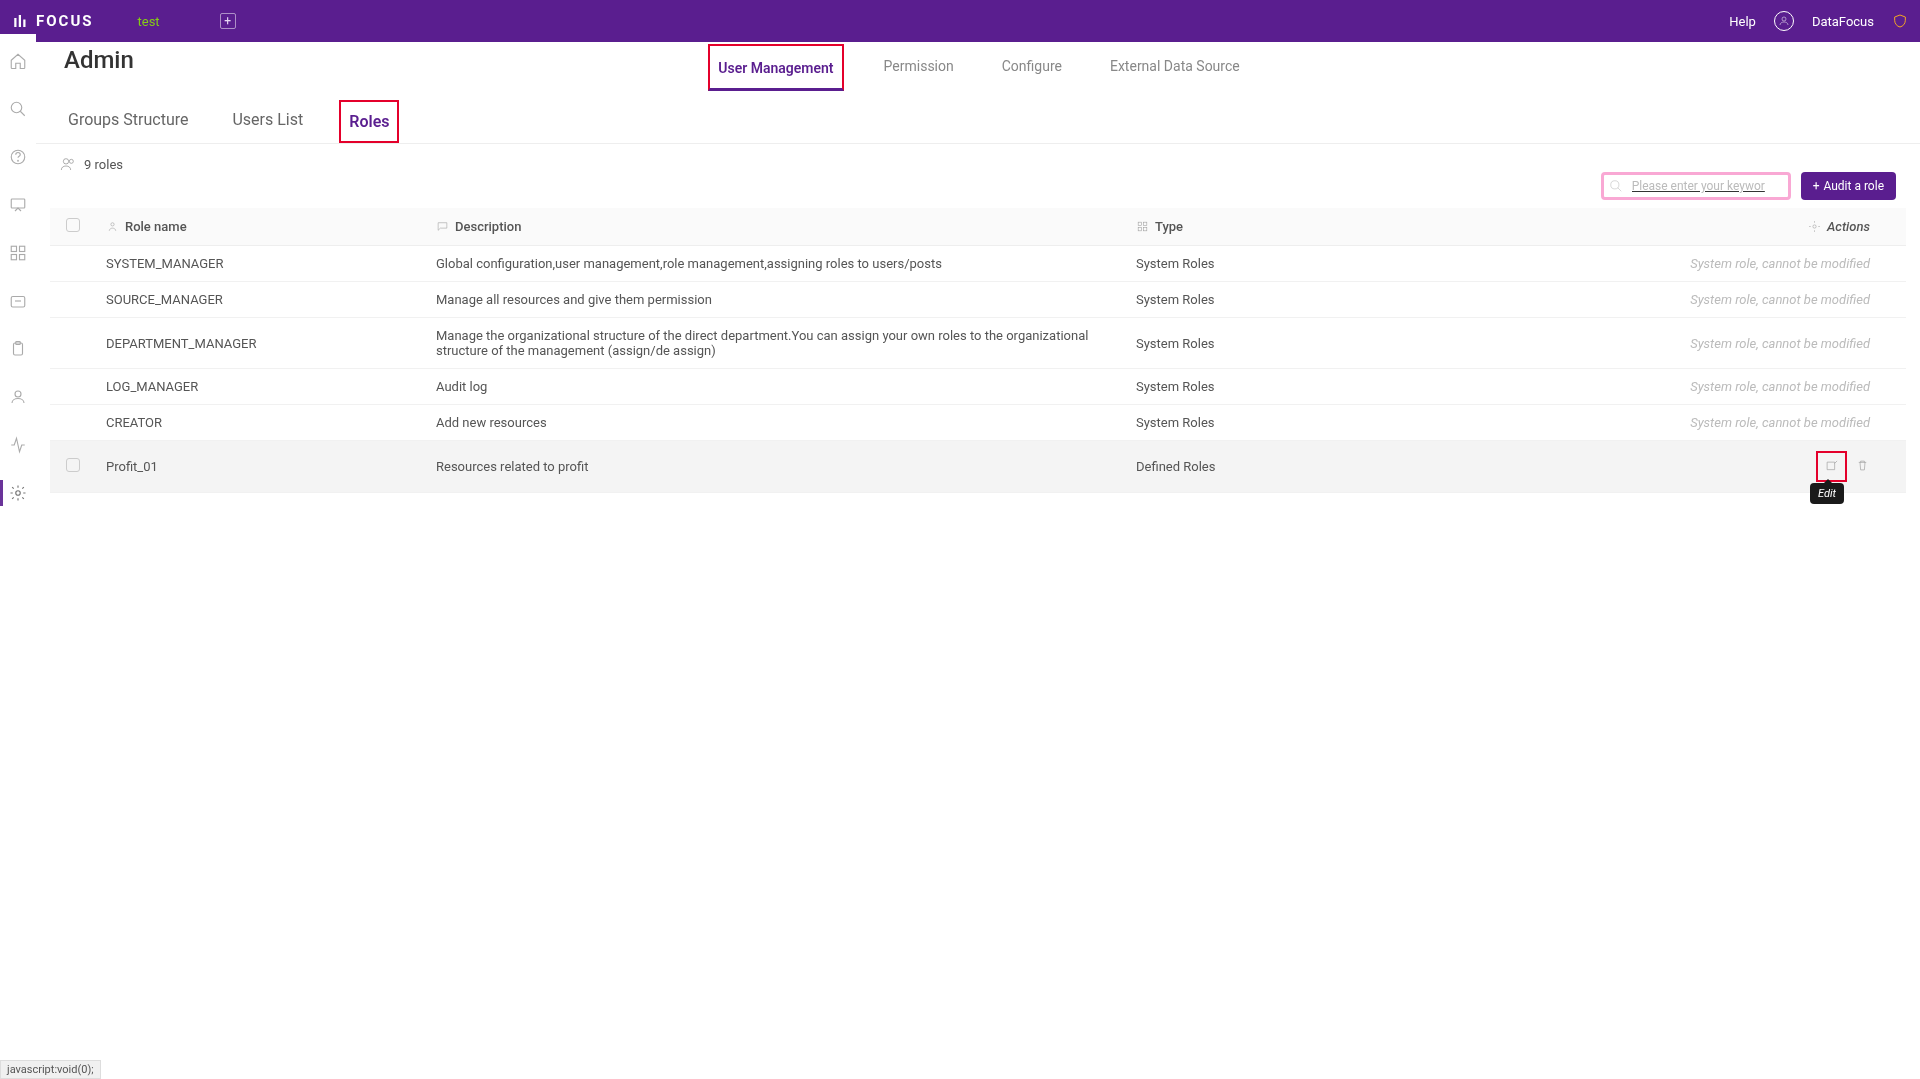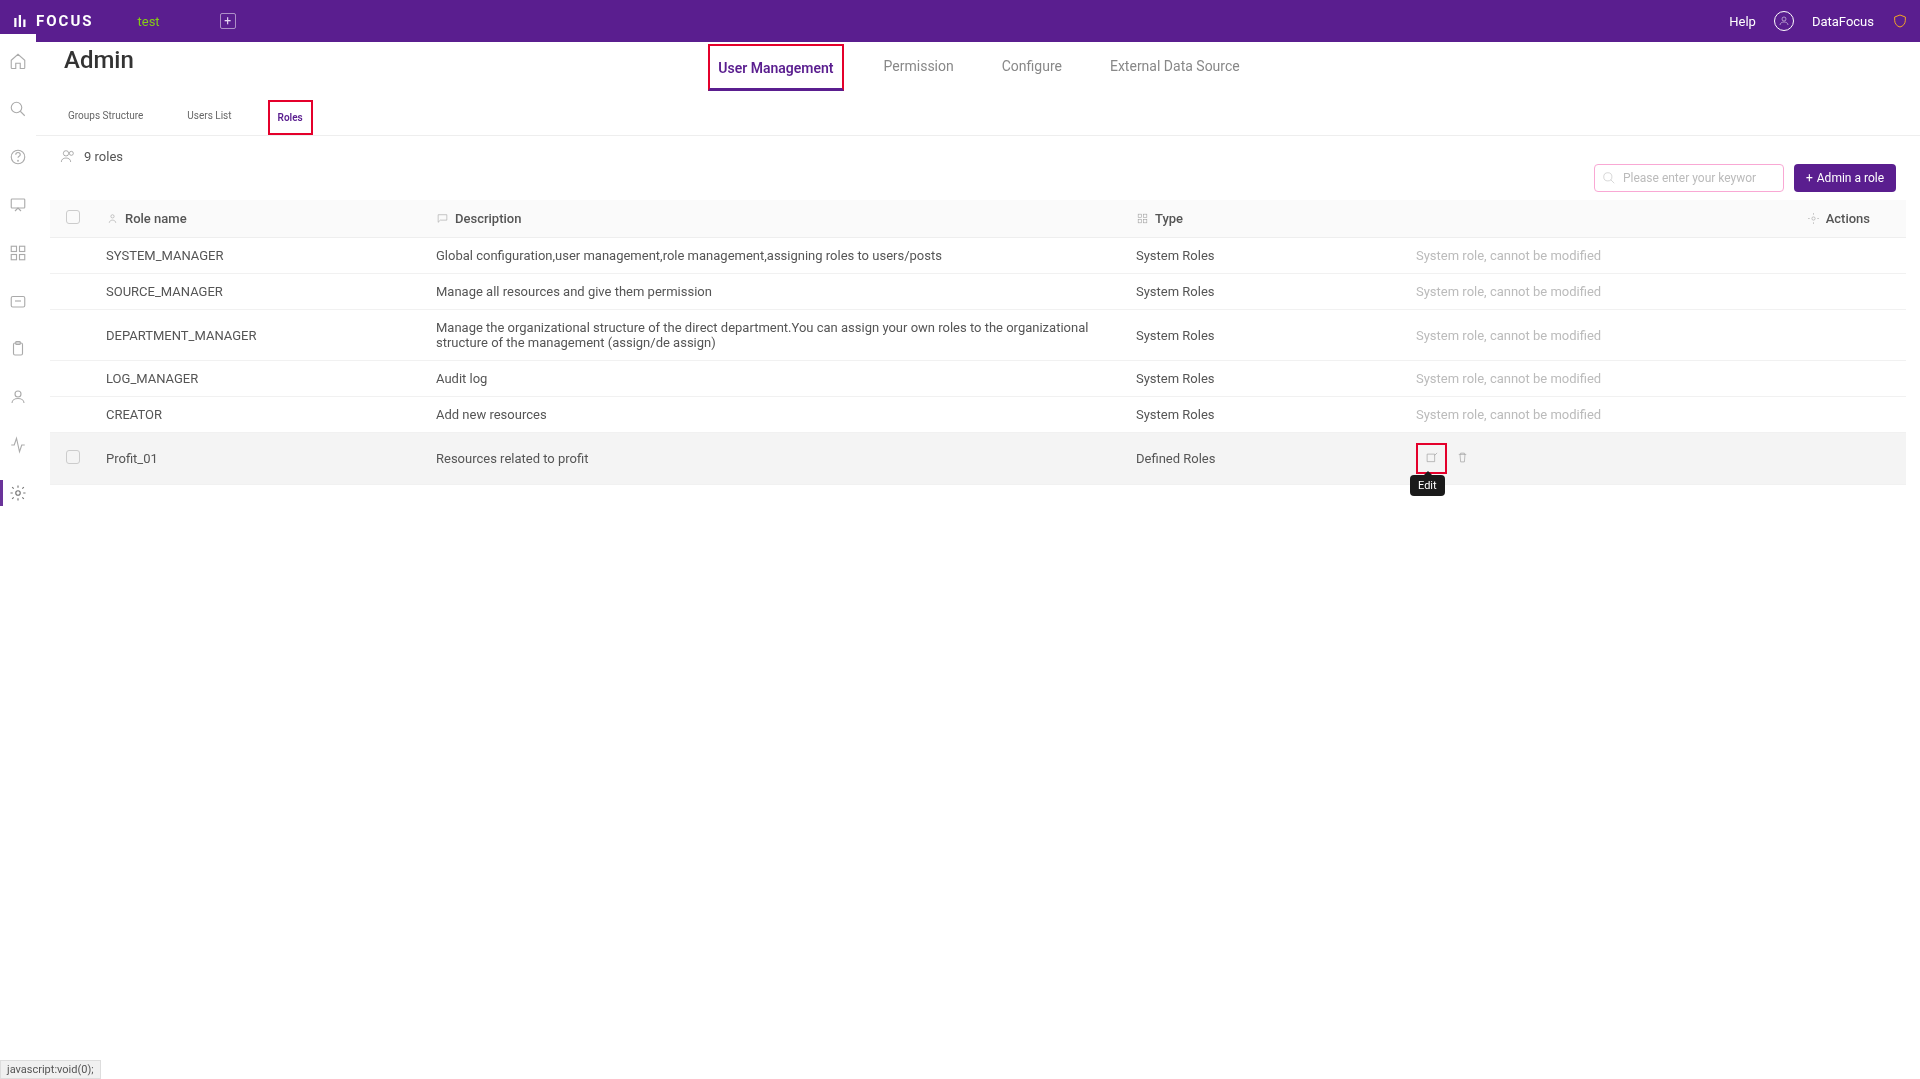--- a/index.html
+++ b/index.html
@@ -26,48 +26,48 @@
 
 .main { position:absolute; left:36px; right:0; top:34px; bottom:0; padding:12px 0 0 0; }
 .page-title { font-size:24px; color:#333; font-weight:500; padding-left:28px; }
 
 .tabs-primary { display:flex; justify-content:center; gap:32px; border-bottom:1px solid transparent; margin-top:-30px;text-align:right; }
 .tabs-primary .ptab { font-size:14px; color:#888; padding:14px 8px 12px; cursor:pointer; }
 .tabs-primary .ptab.active { color:#5a1e8f; font-weight:600; border-bottom:3px solid #5a1e8f; }
 .redbox1 { border:2px solid #e4002b; padding:10px 8px 8px; }
 
 .tabs-secondary { display:flex; gap:28px; padding-left:24px; margin-top:8px; border-bottom:1px solid #eee; }
-.tabs-secondary .stab { font-size:10px; color:#666; padding:10px 8px; cursor:pointer; }
+.tabs-secondary .stab { font-size:16px; color:#666; padding:10px 8px; cursor:pointer; }
 .tabs-secondary .stab.active { color:#5a1e8f; font-weight:600; }
 .redbox2 { border:2px solid #e4002b; padding:6px 10px; }
 
 .toolbar { display:flex; align-items:flex-start; padding:12px 24px 8px;flex-direction:column; }
 .count-wrap { display:flex; align-items:center; gap:8px; color:#555; font-size:13px; }
 .count-wrap svg { width:16px; height:16px; stroke:#888; fill:none; }
 .toolbar-right { margin-left:auto; display:flex; gap:10px; align-items:center; }
 .search { position:relative; }
-.search input { width:190px; height:28px; border:1px solid #f9a8d4; border-radius:4px; padding:0 8px 0 28px; font-size:12px; color:#333; }
+.search input { width:190px; height:28px; border:3px solid #f9a8d4; border-radius:4px; padding:0 8px 0 28px; font-size:12px; color:#333;text-decoration:underline; }
 .search input::placeholder { color:#bbb; }
 .search svg { position:absolute; left:8px; top:7px; width:14px; height:14px; stroke:#bbb; fill:none; }
 .create-btn { height:28px; background:#5a1e8f; color:#fff; border:none; border-radius:4px; padding:0 12px; font-size:12px; cursor:pointer; display:flex; align-items:center; gap:4px; }
 
 
 .table-wrap { padding:0 14px; }
 table { width:100%; border-collapse:collapse; font-size:13px; }
 thead th { text-align:left; color:#555; font-weight:500; padding:10px 10px; background:#fafafa; border-bottom:1px solid #eee; }
 thead th .thw { display:flex; align-items:center; gap:6px; }
 thead th svg { width:13px; height:13px; stroke:#999; fill:none; }
 tbody td { padding:10px 10px; color:#555; border-bottom:1px solid #f1f1f1; vertical-align:middle; }
 tbody tr.hovered { background:#f4f4f4; }
 .chk { width:14px; height:14px; border:1px solid #ccc; border-radius:3px; display:inline-block; }
 .col-chk { width:46px; text-align:center; }
 .col-name { width:330px; }
 .col-desc { width:700px; }
 .col-type { width:280px; }
-.col-act { padding-right:36px; }
+.col-act { text-align:right; padding-right:36px;font-style:italic; }
 .muted { color:#bbb; }
 .act-icons { display:inline-flex; gap:8px; align-items:center; justify-content:flex-end; position:relative; }
 .act-icons svg { width:15px; height:15px; stroke:#999; fill:none; cursor:pointer; }
 .edit-red { border:2px solid #e4002b; padding:6px; display:inline-flex; }
 .tooltip { position:absolute; top:32px; left:-6px; background:#1a1a1a; color:#fff; font-size:11px; padding:4px 8px; border-radius:4px; white-space:nowrap; }
 .tooltip::before { content:''; position:absolute; top:-4px; left:14px; border-left:4px solid transparent; border-right:4px solid transparent; border-bottom:4px solid #1a1a1a; }
 
 .statusbar { position:absolute; left:0; bottom:0; font-size:11px; color:#555; background:#f0f0f0; border:1px solid #ddd; padding:2px 6px; }
 </style>
 </head>
@@ -191,21 +191,21 @@
     <div class="toolbar-right">
       <div class="search">
         <svg viewBox="0 0 24 24">
             <circle cx="10" cy="10" r="7"></circle>
             <path d="M21 21l-6-6"></path>
           </svg>
         <input type="text" placeholder="Please enter your keywor" style="">
       </div>
       <button class="create-btn">
           <span>+</span>
-          <span>Admin a role</span>
+          <span>Audit a role</span>
         </button>
     </div>
   </div>
 
   <div class="table-wrap">
     <table>
       <thead>
         <tr>
           <th class="col-chk"><span class="chk"></span></th>
           <th class="col-name">

